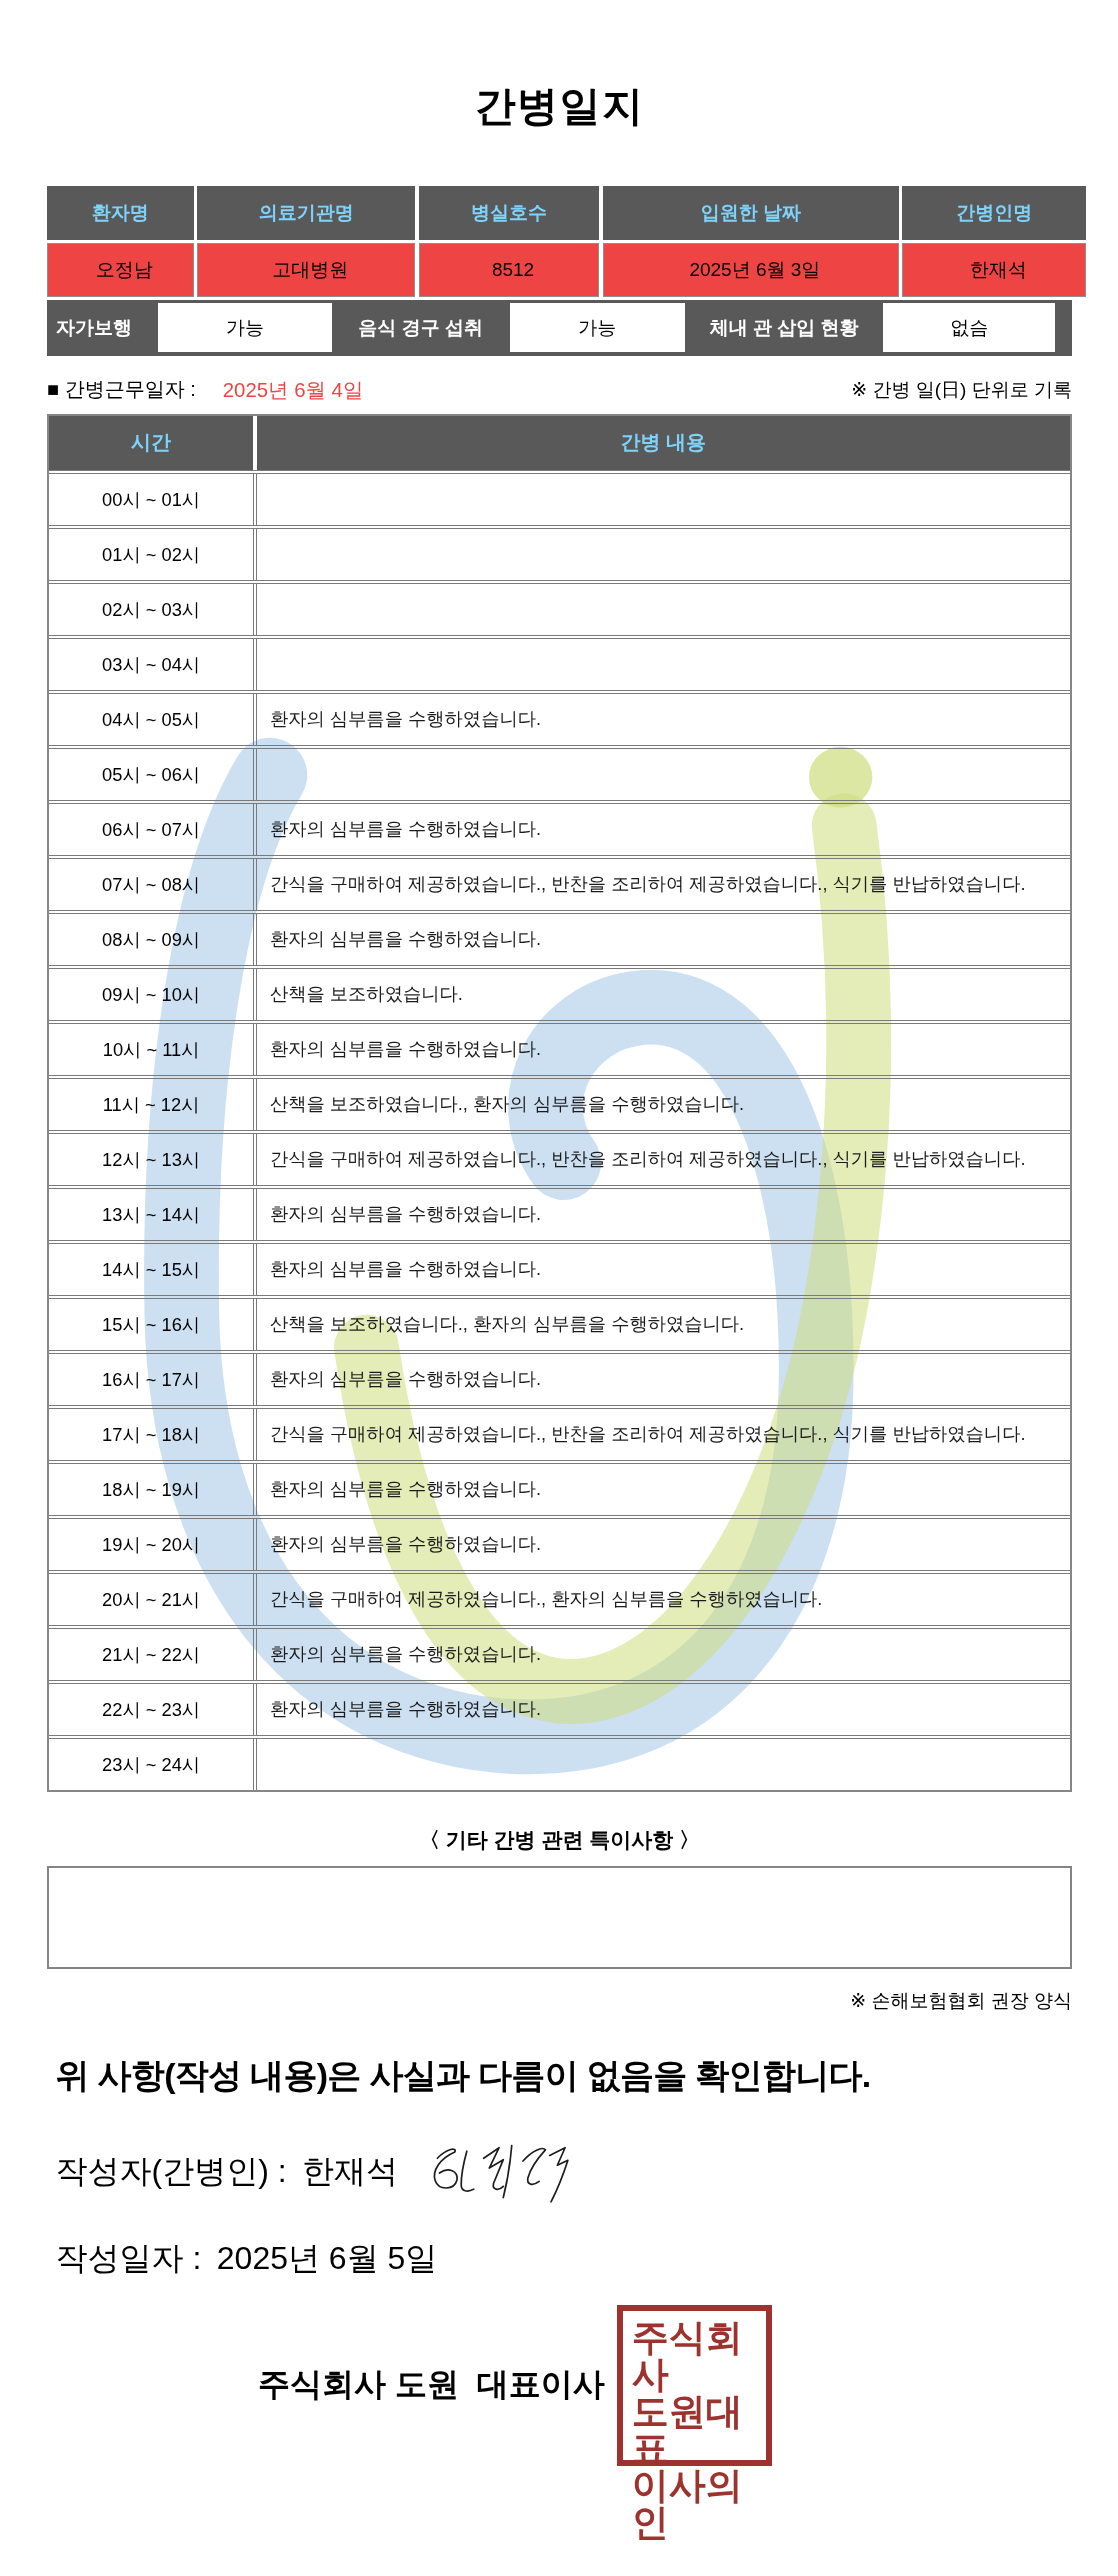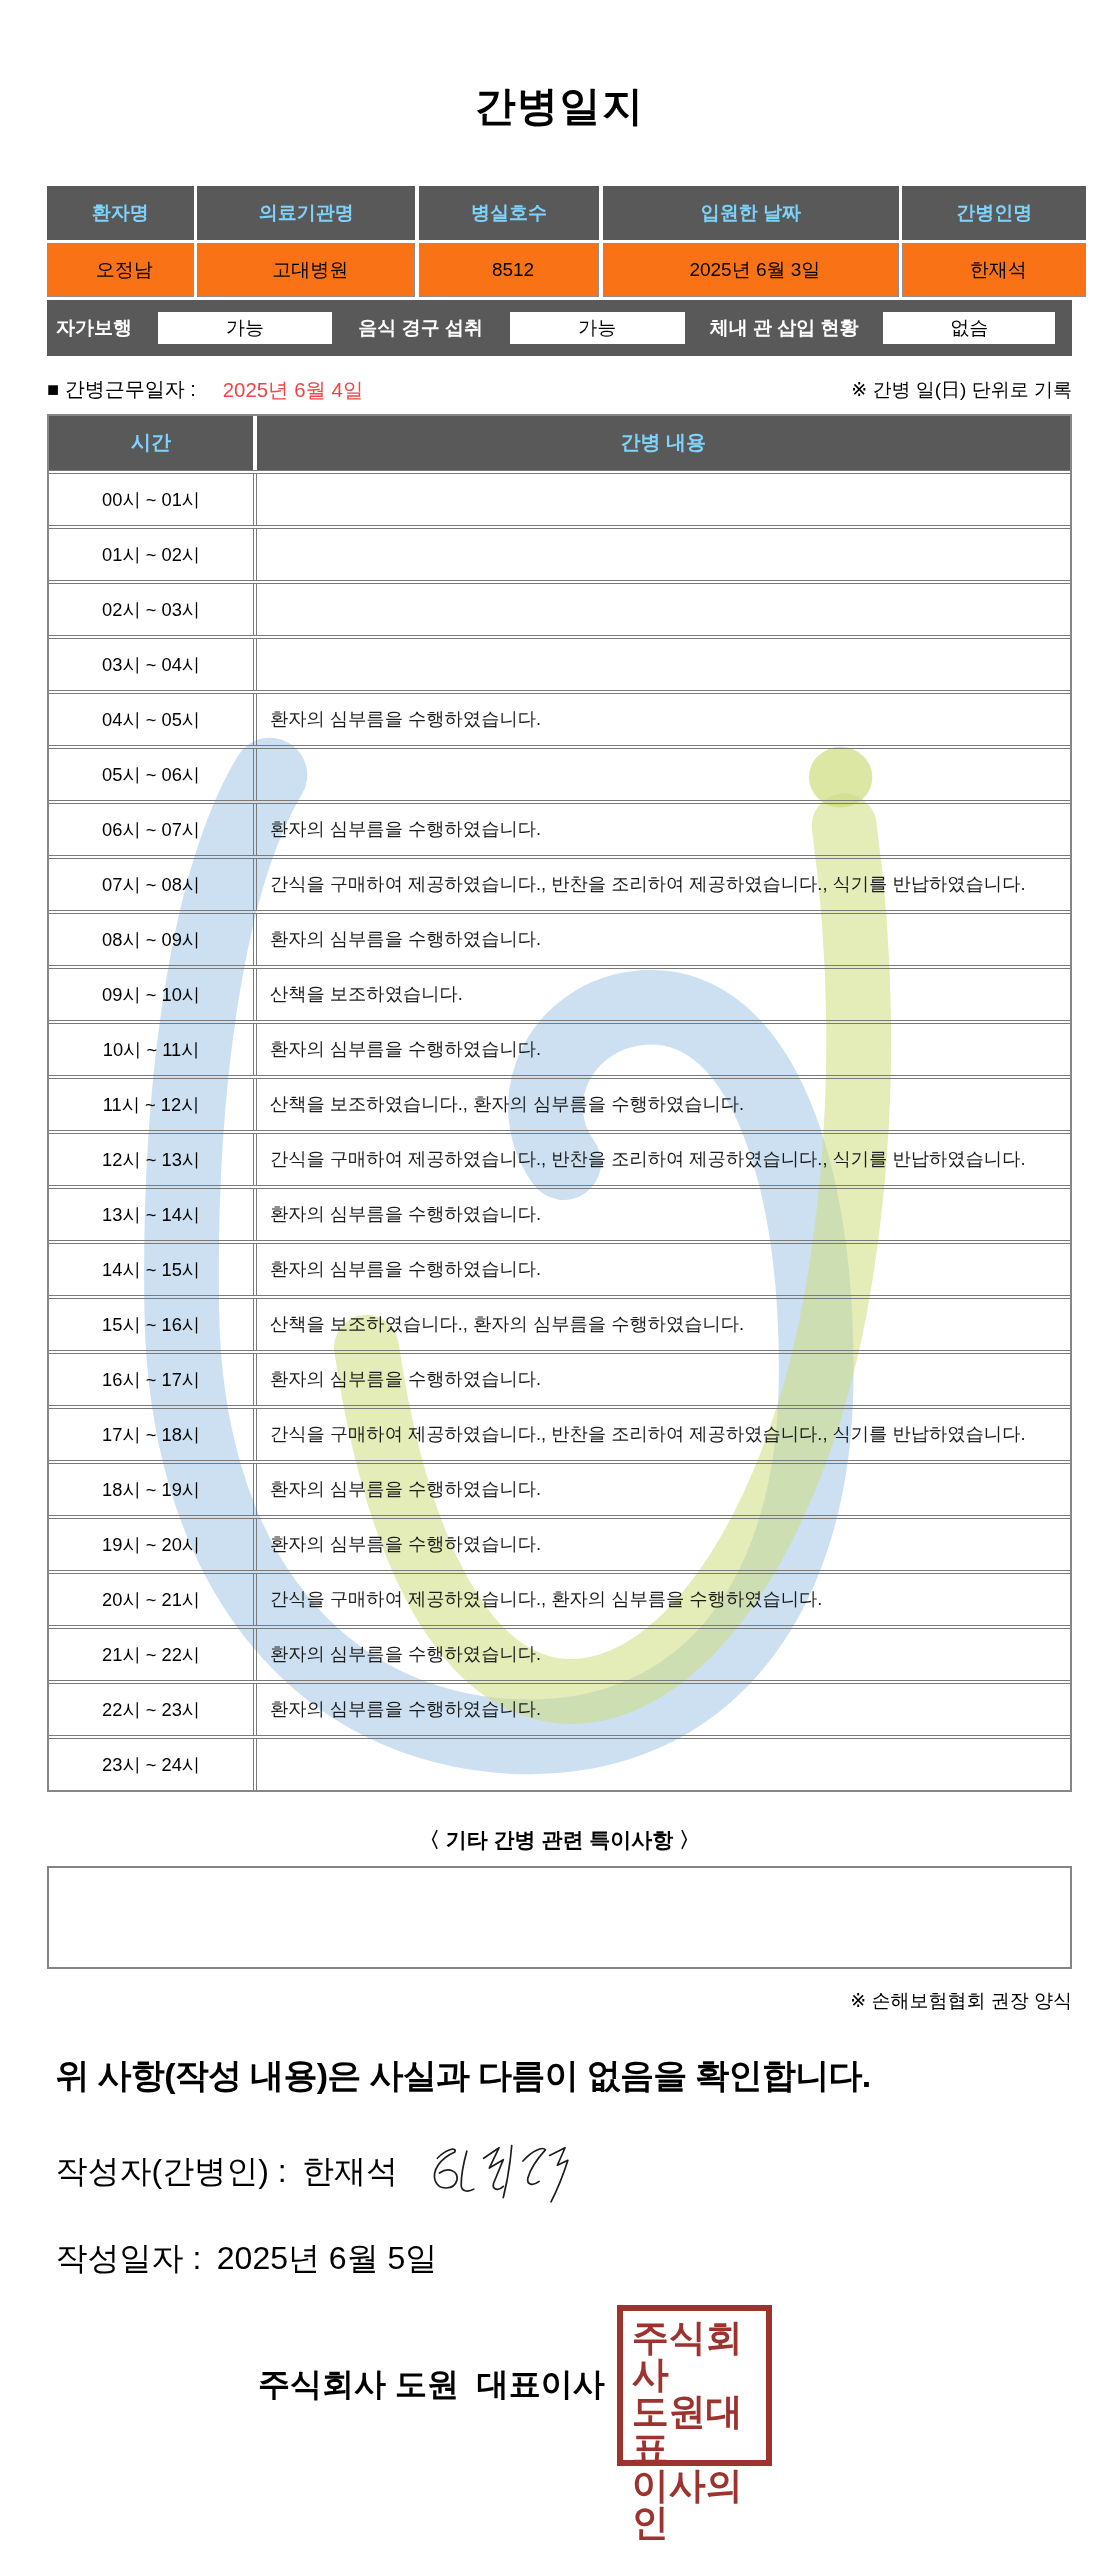--- a/index.html
+++ b/index.html
@@ -16,27 +16,27 @@
   
   .info-grid1 {
     margin-top:52px; display:grid; column-gap:3.5px; row-gap:2.8px;
     grid-template-columns:14.3% 21.3% 17.6% 28.9% 17.9%;
   }
   .cell-dark {
     background:#595959; color:#7dd3fc; font-weight:700; font-size:19px;
     height:54px; display:flex; align-items:center; justify-content:center;
   }
   .cell-val {
-    background:#f97316; border:1.4px solid #8f8f8f; font-size:19px; color:#000;
+    background:#ef4444; border:1.4px solid #8f8f8f; font-size:19px; color:#000;
     height:54px; display:flex; align-items:center; justify-content:center;padding-left:8px;
   }
   .info-bar2 { margin-top:2.8px; background:#595959; height:56px; display:flex; align-items:center; }
   .bar-label { color:#fff; font-weight:700; font-size:19px; text-align:center; }
   .bar-box {
-    background:#fff; height:32px; display:flex; align-items:center; justify-content:center;
+    background:#fff; height:49px; display:flex; align-items:center; justify-content:center;
     font-size:19px; color:#000; margin:0 17px;
   }
   .w-b1{width:10.2%;} .w-v1{width:18.8%;} .w-b2{width:15.6%;} .w-v2{width:19.0%;} .w-b3{width:17.8%;} .w-v3{width:18.6%;}
 
   
   .workdate-row { margin-top:20px; display:flex; justify-content:space-between; align-items:center; font-size:20px;gap:36px; }
   .workdate-left { display:flex; align-items:center; }
   .workdate-label { font-size:20px; color:#000; }
   .workdate-value { font-size:20.4px; margin-left:27px; color:#ef4444; }
   .workdate-note { font-size:19px; color:#000; }

